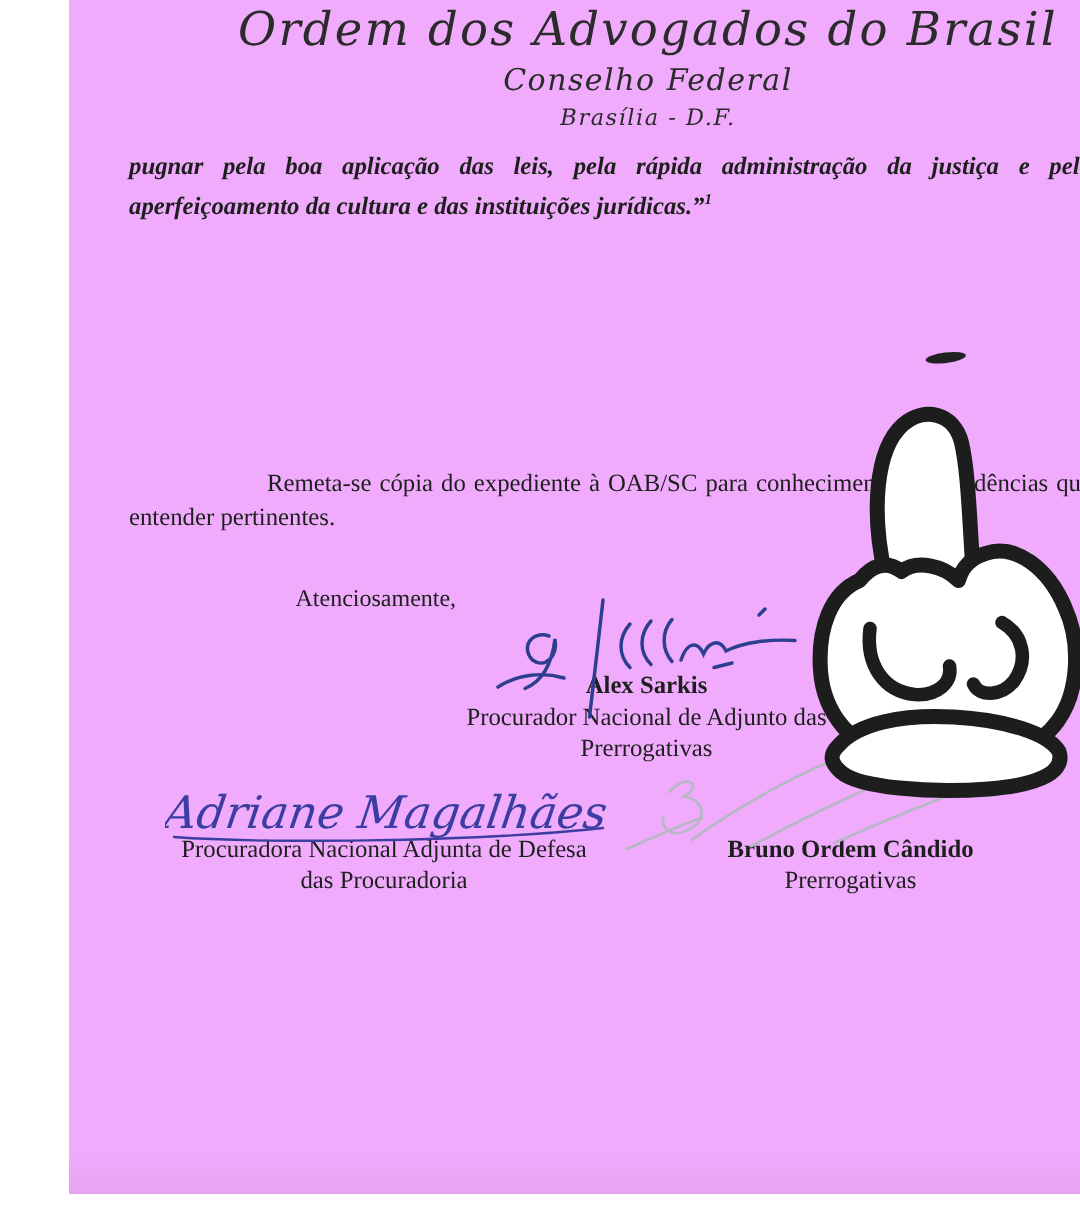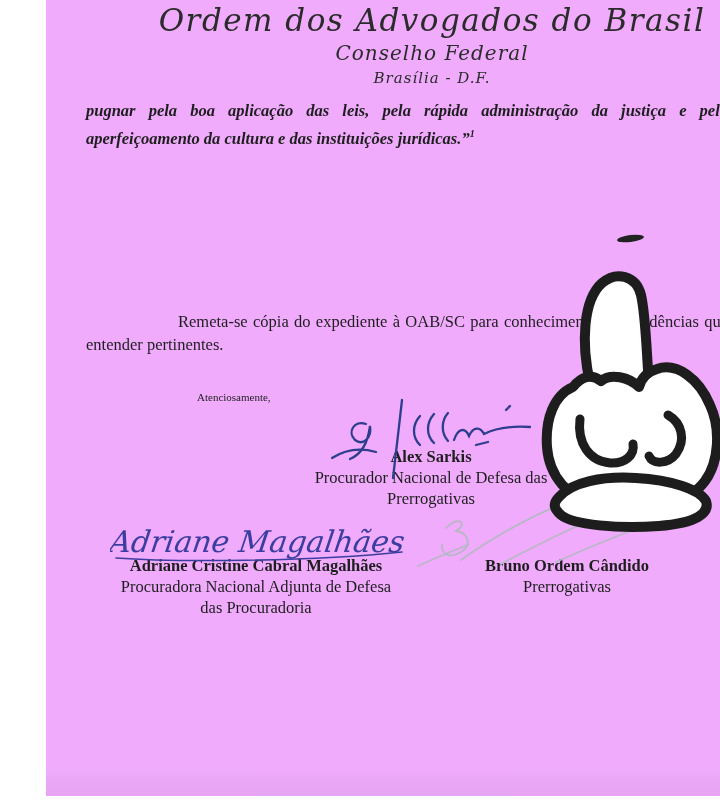--- a/index.html
+++ b/index.html
@@ -13,21 +13,21 @@
   .hdr-org   { font-family:"DejaVu Serif", serif; font-style:italic; font-size:31px; letter-spacing:1.5px; }
   .hdr-council { font-family:"DejaVu Serif", serif; font-style:italic; font-size:20px; letter-spacing:1px; margin-top:3px; }
   .hdr-city  { font-family:"DejaVu Serif", serif; font-style:italic; font-size:15px; letter-spacing:1px; margin-top:4px; }
   
   .para { position:absolute; left:40px; width:642px; font-size:16.5px; line-height:23px; text-align:justify; }
   .para.quote { font-style:italic; top:99px;font-weight:bold; }
   .para.quote sup { font-size:10px; }
   .p-assim  { top:157px; text-indent:92px; }
   .p-ao     { top:234px; text-indent:92px; }
   .p-remeta { top:310px; text-indent:92px; }
-  .closing { position:absolute; left:151px; top:391px; font-size:11px; }
+  .closing { position:absolute; left:151px; top:391px; font-size:16px; }
   
   .sig-block { position:absolute; text-align:center; font-size:16.5px; line-height:21px; }
   .sig-name { font-weight:bold; }
   .sig-primary { left:215px; top:446px; width:340px; }
   .sig-left    { left:45px;  top:555px; width:330px; }
   .sig-right   { left:352px; top:555px; width:338px; }
   
   .ink { position:absolute; pointer-events:none; }
   .alex-sig   { left:278px; top:396px; }
   .adriane-sig{ left:64px;  top:512px; }
@@ -53,26 +53,25 @@
   </div>
 
   <div class="para quote"><span>pugnar pela boa aplicação das leis, pela rápida administração da justiça e pelo aperfeiçoamento da cultura e das instituições jurídicas.”</span><sup>1</sup></div>
 
   <div class="para p-remeta">Remeta-se cópia do expediente à OAB/SC para conhecimento e providências que entender pertinentes.</div>
 
   <div class="closing">Atenciosamente,</div>
 
   <div class="sig-block sig-primary">
     <div class="sig-name">Alex Sarkis</div>
-    <div>Procurador Nacional de Defesa das</div>
+    <div>Procurador Nacional de Adjunto das</div>
     <div>Prerrogativas</div>
   </div>
 
   <div class="sig-block sig-left">
-    <div class="sig-name">Adriane Cristine Cabral Magalhães</div>
     <div>Procuradora Nacional Adjunta de Defesa</div>
     <div>das Procuradoria</div>
   </div>
 
   <div class="sig-block sig-right">
     <div class="sig-name">Bruno Ordem Cândido</div>
     <div>Prerrogativas</div>
   </div>
 
   <svg class="ink bruno-sig" width="290" height="75" viewBox="0 0 290 75">

